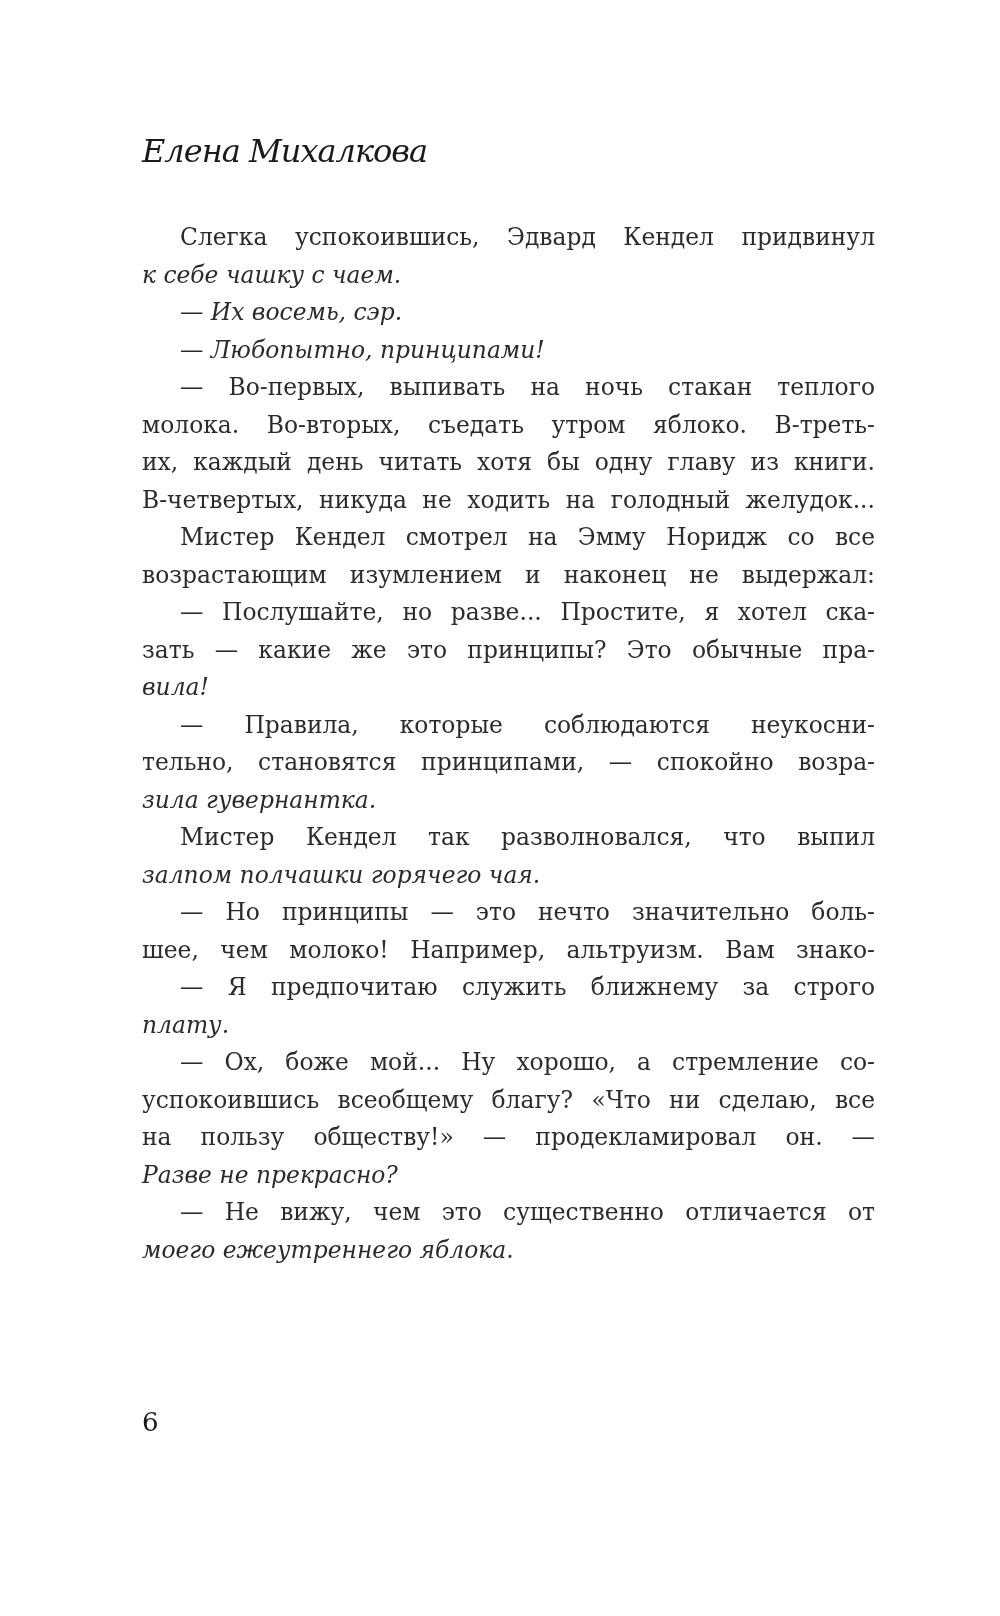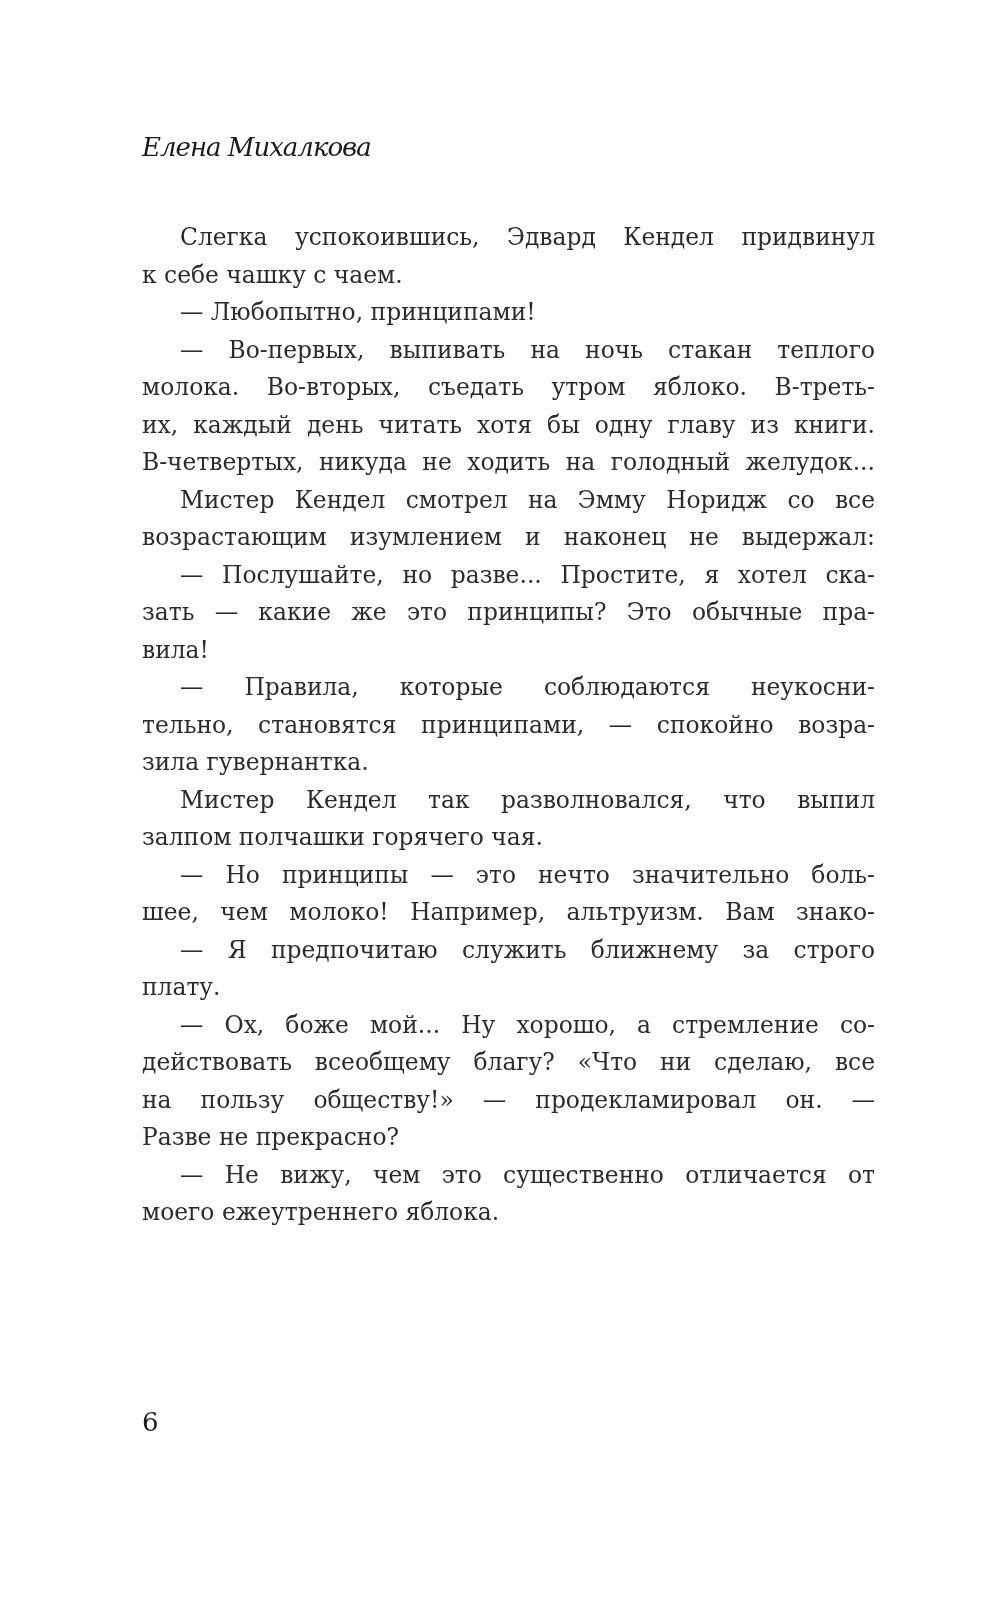--- a/index.html
+++ b/index.html
@@ -13,21 +13,21 @@
       position: relative;
       overflow: hidden;
       color: #2a2a2a;
     }
     .running-head {
       position: absolute;
       left: 142px;
       top: 132px;
       font-family: "DejaVu Serif", serif;
       font-style: italic;
-      font-size: 26px;
+      font-size: 32px;
       letter-spacing: -1px;
       color: #1a1a1a;
       white-space: nowrap;
     }
     .text-block {
       position: absolute;
       left: 142px;
       top: 219px;
       width: 733px;
       font-family: "DejaVu Serif", serif;
@@ -41,58 +41,60 @@
       text-align: justify;
       text-align-last: justify;
       height: 37.5px;
       overflow: visible;
     }
     .line.indent {
       padding-left: 38px;
     }
     .line.last {
       text-align-last: left;
+      font-style: italic;
     }
     .folio {
       position: absolute;
       left: 142px;
       top: 1407px;
       font-family: "DejaVu Serif", serif;
       font-size: 26px;
       color: #1a1a1a;
     }
   </style>
 </head>
 <body>
 
 <div class="running-head">Елена Михалкова</div>
 
 <div class="text-block" id="text-block">
     <span class="line indent">Слегка успокоившись, Эдвард Кендел придвинул</span>
     <span class="line last">к себе чашку с чаем.</span>
+    <span class="line indent last">— Их восемь, сэр.</span>
     <span class="line indent last">— Любопытно, принципами!</span>
     <span class="line indent">— Во-первых, выпивать на ночь стакан теплого</span>
     <span class="line">молока. Во-вторых, съедать утром яблоко. В-треть-</span>
     <span class="line">их, каждый день читать хотя бы одну главу из книги.</span>
     <span class="line">В-четвертых, никуда не ходить на голодный желудок...</span>
     <span class="line indent">Мистер Кендел смотрел на Эмму Норидж со все</span>
     <span class="line">возрастающим изумлением и наконец не выдержал:</span>
     <span class="line indent">— Послушайте, но разве... Простите, я хотел ска-</span>
     <span class="line">зать — какие же это принципы? Это обычные пра-</span>
     <span class="line last">вила!</span>
     <span class="line indent">— Правила, которые соблюдаются неукосни-</span>
     <span class="line">тельно, становятся принципами, — спокойно возра-</span>
     <span class="line last">зила гувернантка.</span>
     <span class="line indent">Мистер Кендел так разволновался, что выпил</span>
     <span class="line last">залпом полчашки горячего чая.</span>
     <span class="line indent">— Но принципы — это нечто значительно боль-</span>
     <span class="line">шее, чем молоко! Например, альтруизм. Вам знако-</span>
     <span class="line indent">— Я предпочитаю служить ближнему за строго</span>
     <span class="line last">плату.</span>
     <span class="line indent">— Ох, боже мой... Ну хорошо, а стремление со-</span>
-    <span class="line">действовать всеобщему благу? «Что ни сделаю, все</span>
+    <span class="line">успокоившись всеобщему благу? «Что ни сделаю, все</span>
     <span class="line">на пользу обществу!» — продекламировал он. —</span>
     <span class="line last">Разве не прекрасно?</span>
     <span class="line indent">— Не вижу, чем это существенно отличается от</span>
     <span class="line last">моего ежеутреннего яблока.</span>
   </div>
 
 <div class="folio">6</div>
 
 </body></html>

